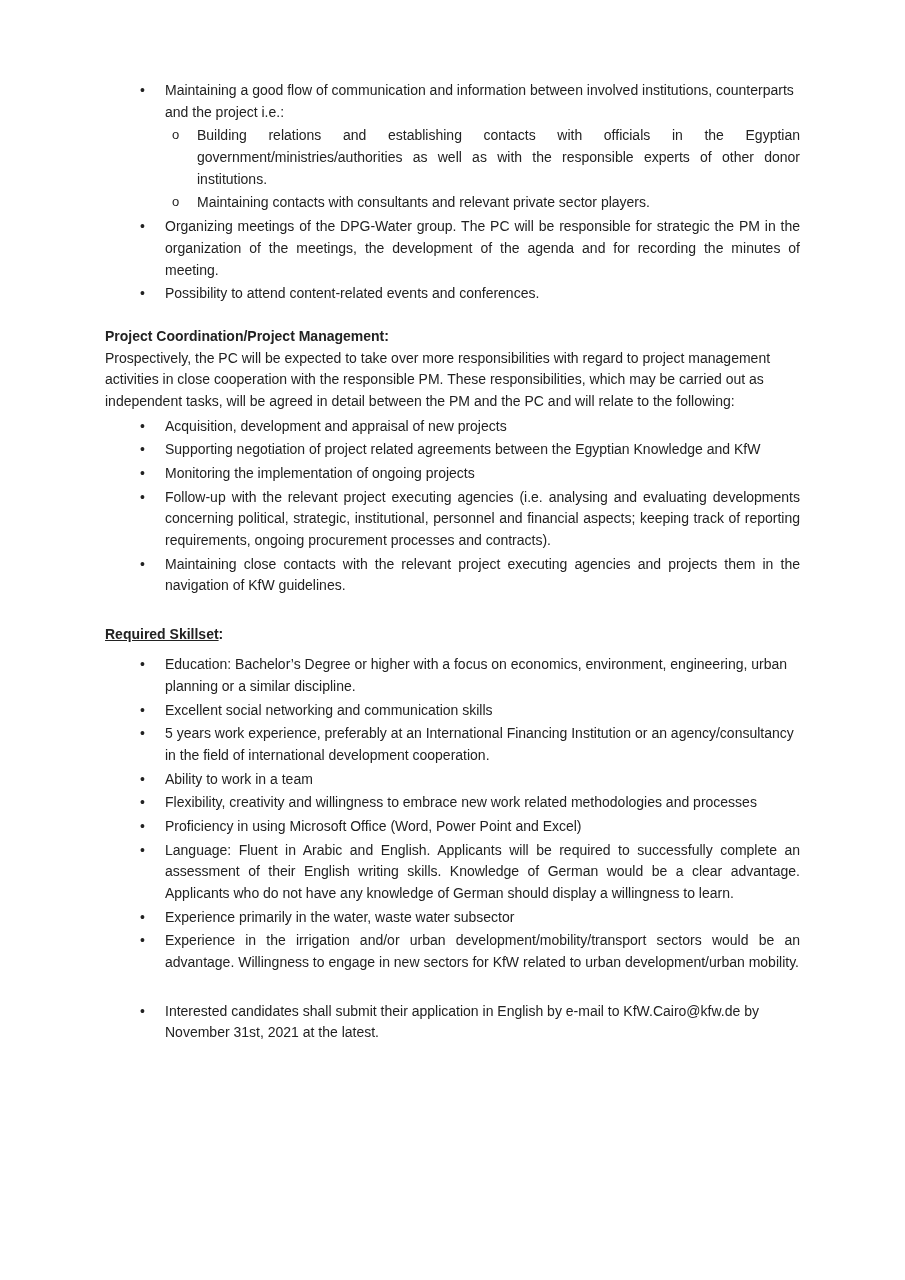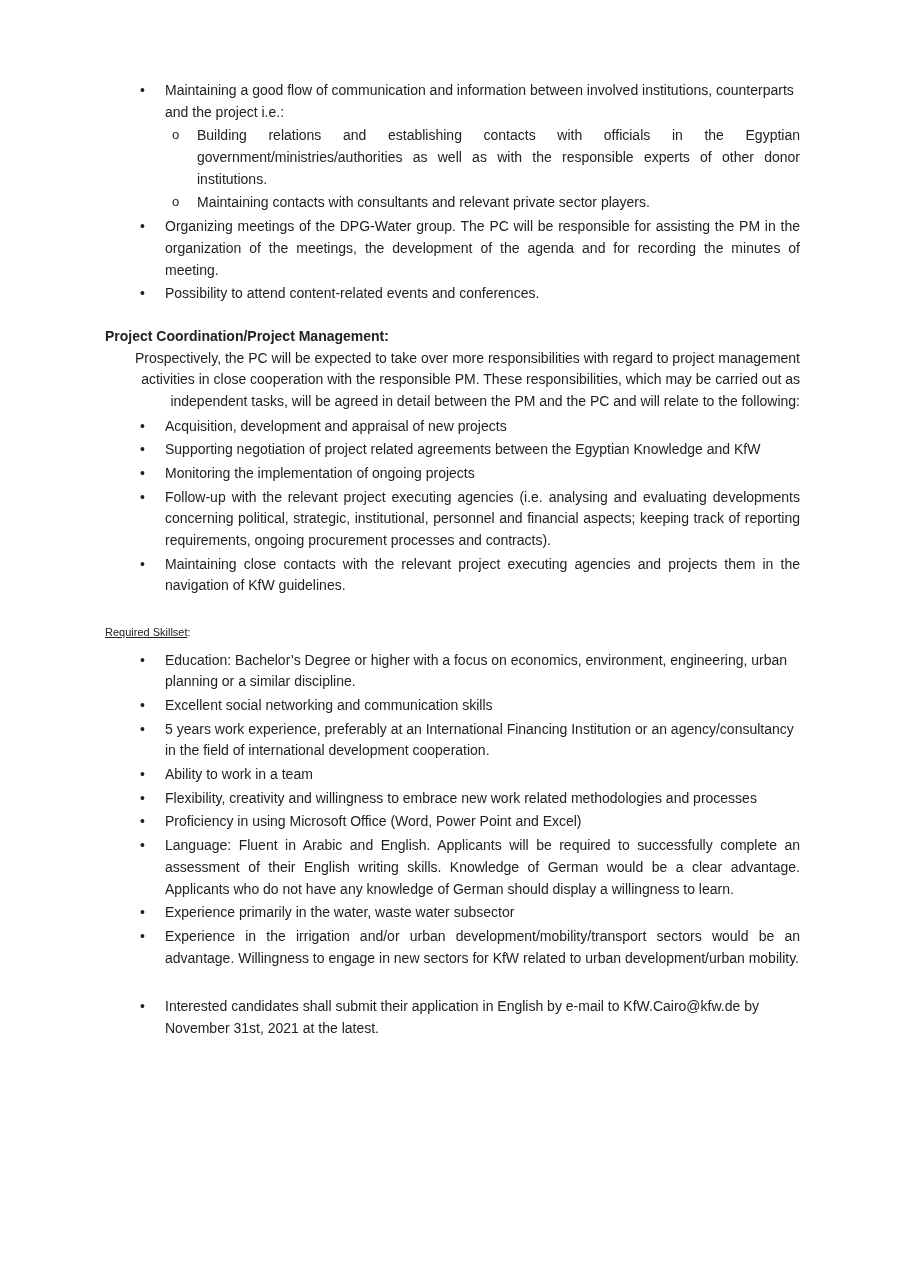--- a/index.html
+++ b/index.html
@@ -31,25 +31,24 @@
   .s-skills { margin-top: 27px; }
   .s-submit { margin-top: 27px; }
   h3.run-head {
     font-size: 14px;
     font-weight: bold;
     margin: 0;
     line-height: 1.55;
   }
   .s-coord p {
     margin: 0 0 3px 0;
-    text-align: right;
   }
   h2.big-head {
-    font-size: 11px;
-    font-weight: normal;
+    font-size: 14px;
+    font-weight: bold;
     margin: 0 0 9px 0;
     line-height: 1.5;
   }
   h2.big-head .uline { text-decoration: underline; }
   .s-submit h2.big-head { margin-bottom: 4px; }
 </style>
 </head>
 <body>
 
 <div class="page">
@@ -72,21 +71,21 @@
             <div class="li-row">
               <span class="marker2">o</span>
               <span class="li-text">Maintaining contacts with consultants and relevant private sector players.</span>
             </div>
           </li>
         </ul>
       </li>
       <li>
         <div class="li-row">
           <span class="marker1">•</span>
-          <span class="li-text jt">Organizing meetings of the DPG-Water group. The PC will be responsible for assisting the PM in the organization of the meetings, the development of the agenda and for recording the minutes of meeting.</span>
+          <span class="li-text jt">Organizing meetings of the DPG-Water group. The PC will be responsible for strategic the PM in the organization of the meetings, the development of the agenda and for recording the minutes of meeting.</span>
         </div>
       </li>
       <li>
         <div class="li-row">
           <span class="marker1">•</span>
           <span class="li-text">Possibility to attend content-related events and conferences.</span>
         </div>
       </li>
     </ul>
   </section>

